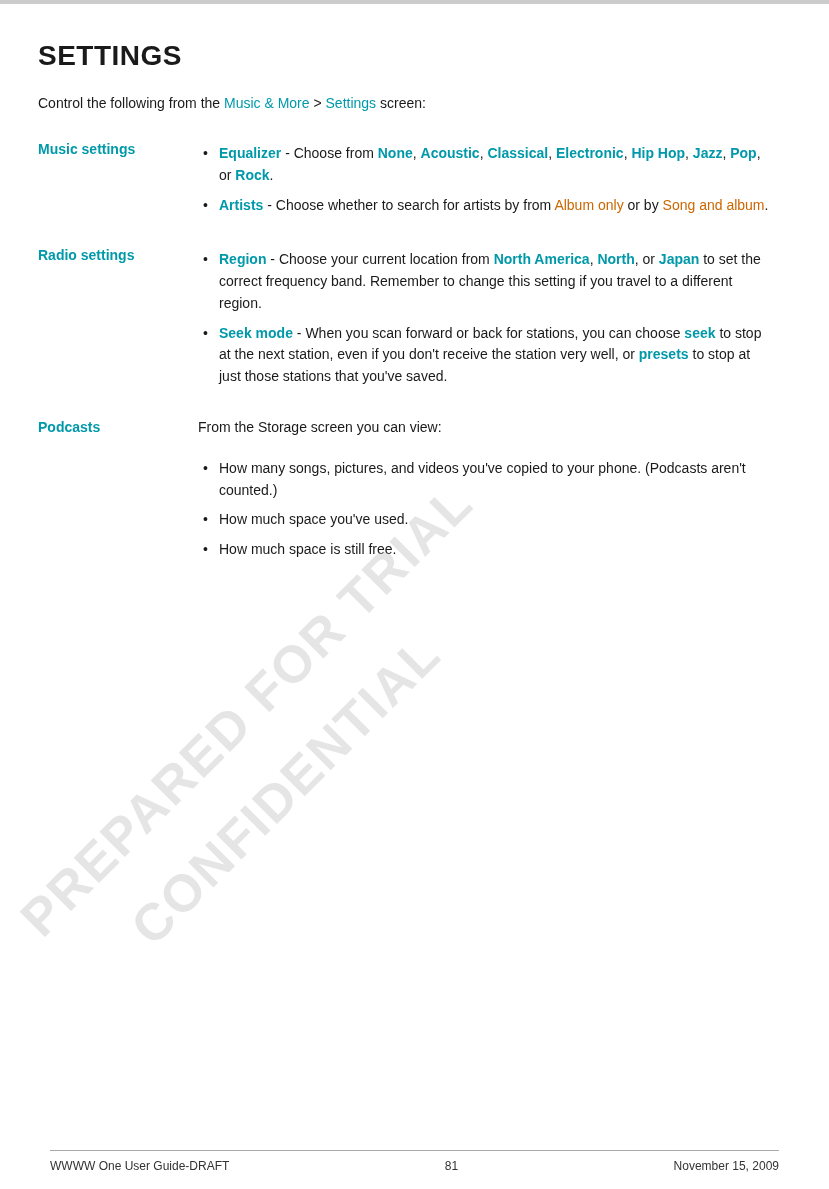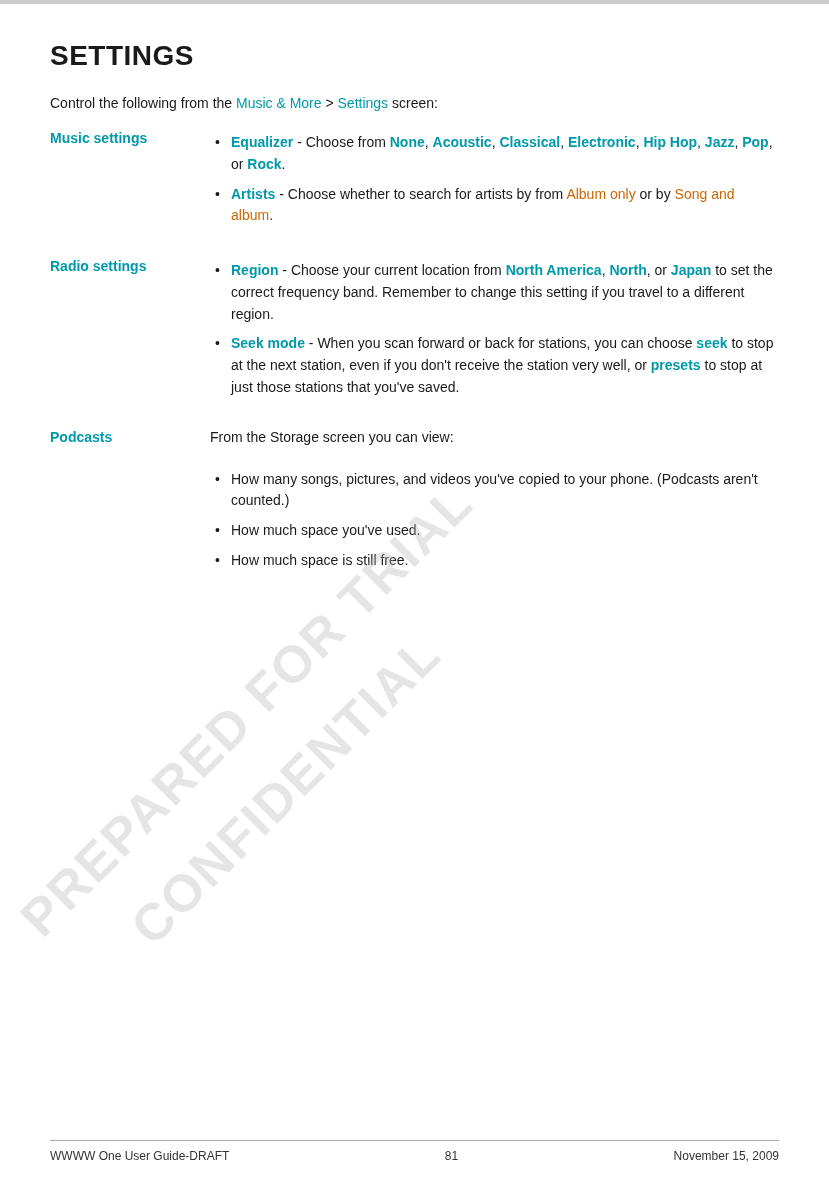--- a/index.html
+++ b/index.html
@@ -14,21 +14,21 @@
       background: #ffffff;
       font-family: Arial, Helvetica, sans-serif;
       font-size: 14px;
       color: #1a1a1a;
       position: relative;
     }
 
     .page-container {
       width: 829px;
       min-height: 1189px;
-      padding: 30px 50px 60px 50px;
+      padding: 30px 50px 60px 38px;
       position: relative;
       overflow: hidden;
     }
 
     .top-border {
       position: absolute;
       top: 0;
       left: 0;
       right: 0;
       height: 4px;
@@ -40,21 +40,21 @@
       font-weight: bold;
       color: #1a1a1a;
       margin-bottom: 20px;
       margin-top: 10px;
       letter-spacing: 0.5px;
     }
 
     .intro-text {
       font-size: 14px;
       color: #1a1a1a;
-      margin-bottom: 13px;
+      margin-bottom: 24px;
       line-height: 1.6;
     }
 
     .teal { color: #0099aa; }
     .teal-bold { color: #0099aa; font-weight: bold; }
     .orange-bold { color: #cc6600; font-weight: normal; }
 
     .content-table {
       width: 100%;
       border-collapse: collapse;
@@ -106,21 +106,21 @@
 
     .storage-intro {
       font-size: 14px;
       color: #1a1a1a;
       line-height: 1.6;
       margin-bottom: 20px;
     }
 
     .footer {
       position: absolute;
-      bottom: 26px;
+      bottom: 16px;
       left: 50px;
       right: 50px;
       display: flex;
       justify-content: space-between;
       align-items: center;
       border-top: 1px solid #aaaaaa;
       padding-top: 8px;
       font-size: 12px;
       color: #333333;
     }

